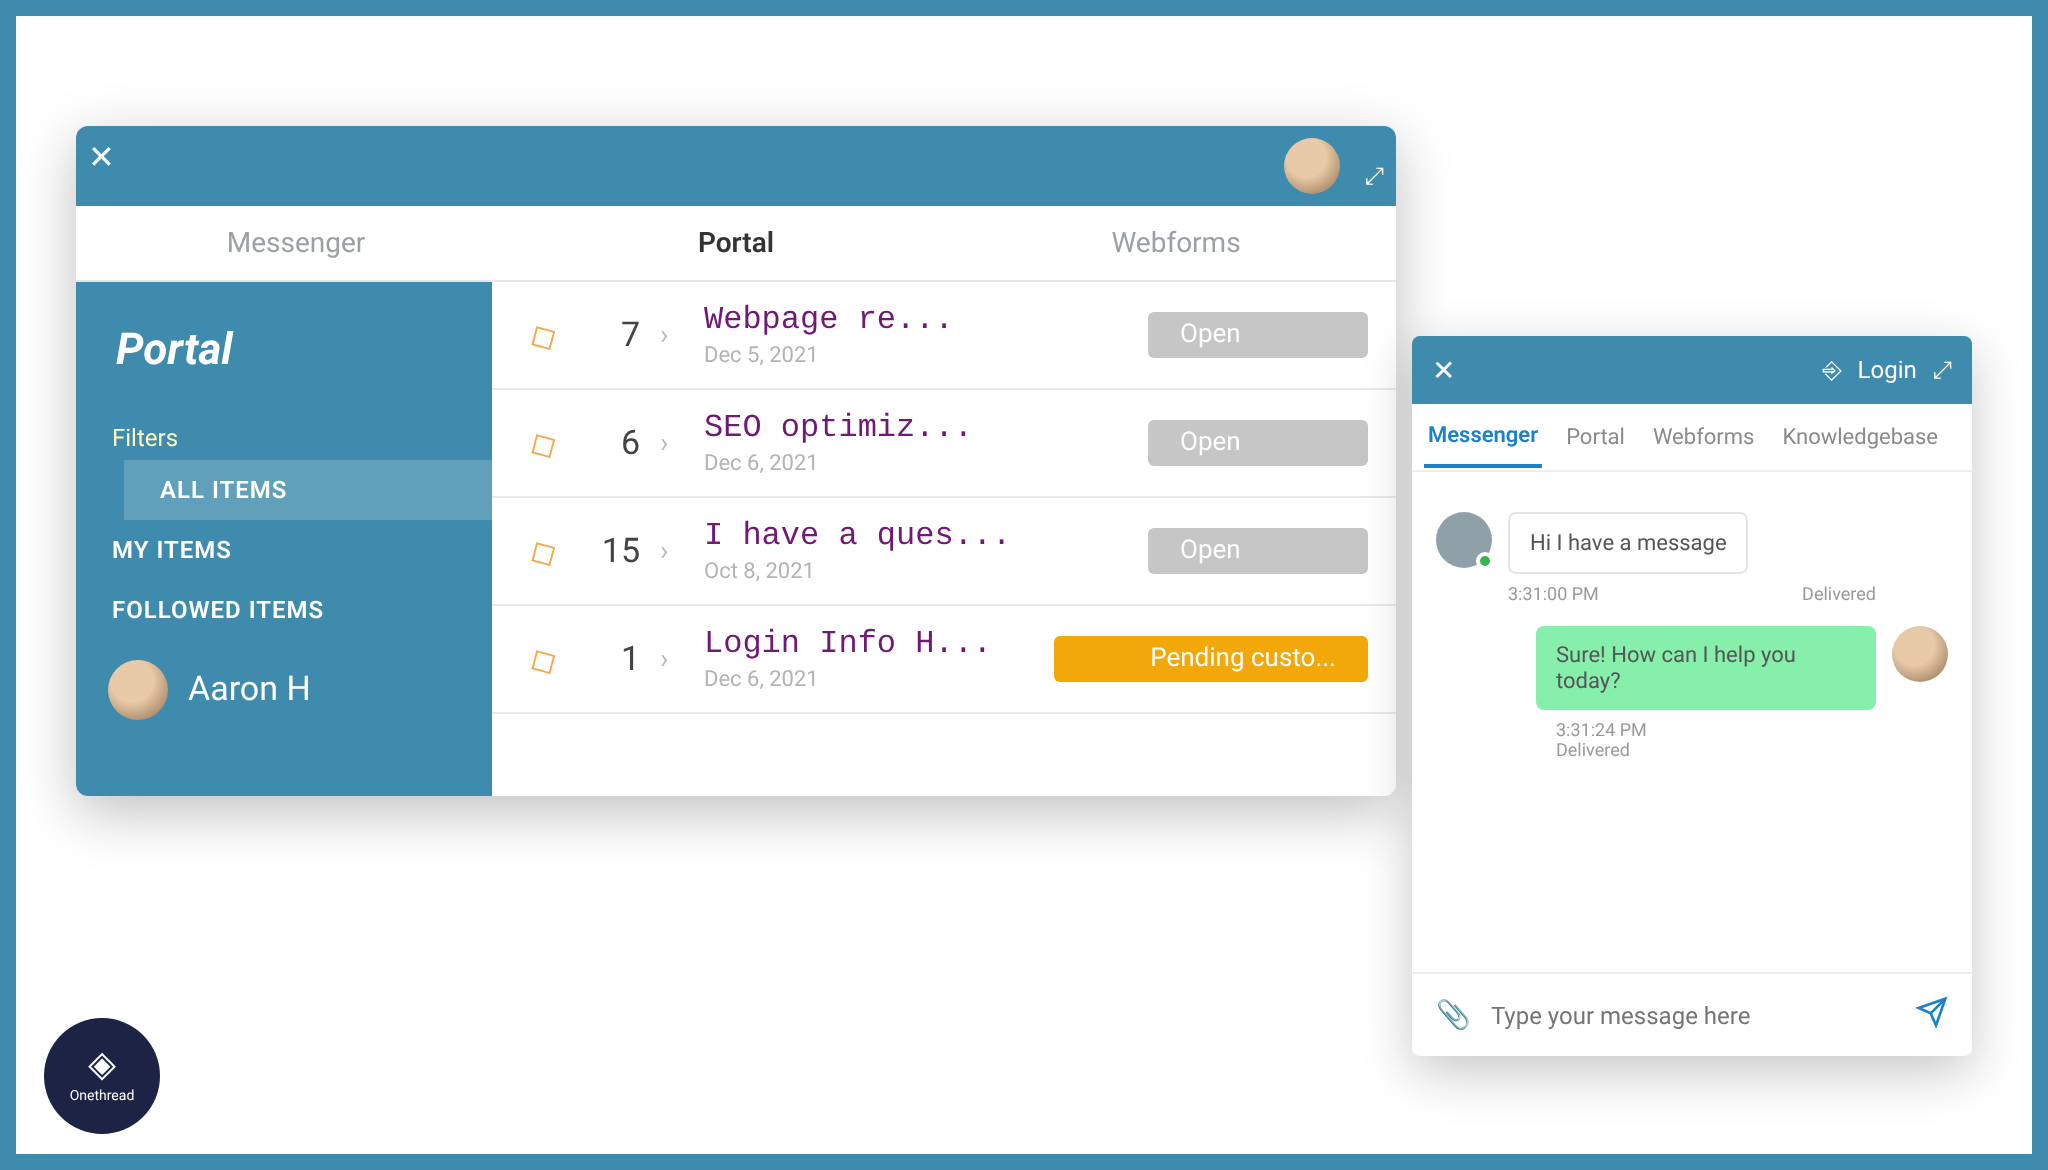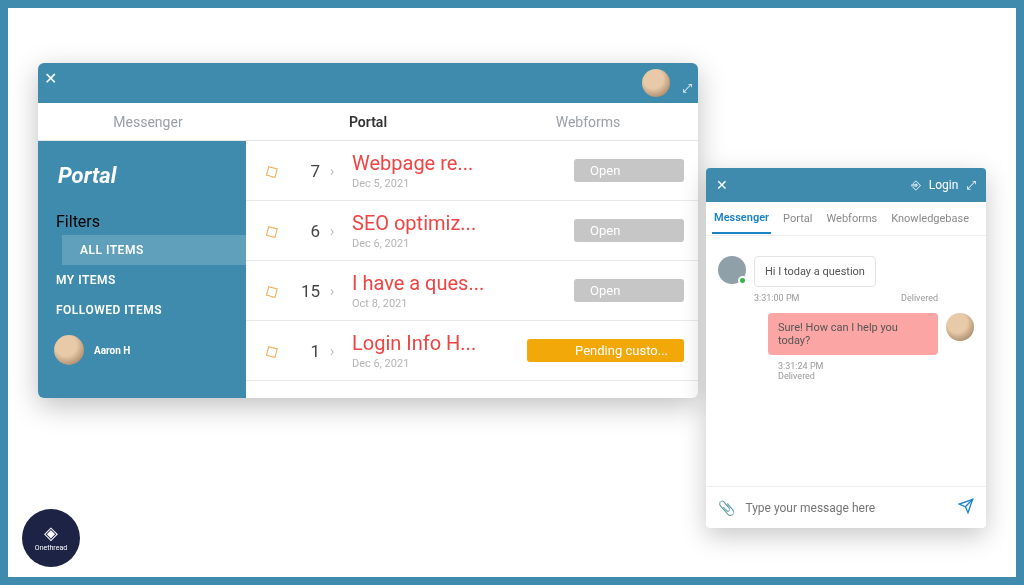--- a/index.html
+++ b/index.html
@@ -10,54 +10,54 @@
 .portal-header { height: 40px; background: #3f8bad; position: relative; }
 .portal-close { position: absolute; left: 6px; top: 6px; color: #fff; font-size: 16px; cursor: pointer; }
 .portal-avatar-top { position: absolute; right: 28px; top: 6px; width: 28px; height: 28px; border-radius: 50%; background: radial-gradient(circle at 40% 35%, #e8c9a8 0 40%, #8a6a4a 100%); }
 .portal-expand { position: absolute; right: 6px; top: 18px; color: #fff; font-size: 12px; }
 .portal-tabs { height: 38px; display: flex; border-bottom: 1px solid #e6e6e6; }
 .portal-tab { flex: 1; display: flex; align-items: center; justify-content: center; font-size: 14px; color: #9aa0a6; cursor: pointer; }
 .portal-tab.active { color: #333; font-weight: 600; }
 .portal-body { display: flex; height: calc(100% - 78px); }
 .portal-sidebar { width: 208px; background: #3f8bad; color: #fff; padding-top: 12px; }
 .sidebar-title { font-size: 22px; font-weight: 700; padding: 10px 20px 20px; font-style: italic; }
-.sidebar-filters-label { font-size: 16px; color: #000000; padding: 4px 18px; }
+.sidebar-filters-label { font-size: 12px; color: #fef9c3; padding: 4px 18px; }
 .sidebar-item { font-size: 12px; letter-spacing: 0.5px; font-weight: 600; padding: 8px 18px; cursor: pointer; }
 .sidebar-item.active { background: rgba(255,255,255,0.18); margin-left: 24px; }
 .sidebar-user { display: flex; align-items: center; gap: 10px; padding: 10px 16px; }
 .sidebar-user-avatar { width: 30px; height: 30px; border-radius: 50%; background: radial-gradient(circle at 40% 35%, #e8c9a8 0 40%, #8a6a4a 100%); }
-.sidebar-user-name { font-size: 10px; font-weight: 700; }
+.sidebar-user-name { font-size: 17px; font-weight: 400; }
 .portal-list { flex: 1; }
 .ticket-row { display: flex; align-items: center; padding: 10px 14px; border-bottom: 1px solid #e9e9e9; gap: 10px; }
 .ticket-icon { color: #f3a84a; transform: rotate(-30deg); font-size: 18px; width: 22px; display: flex; justify-content: center; }
 .ticket-num { width: 28px; font-size: 17px; color: #444; text-align: right; }
 .ticket-caret { color: #bbb; font-size: 14px; width: 12px; }
 .ticket-body { flex: 1; }
-.ticket-title { font-size: 20px; color: #ef4444; }
+.ticket-title { font-size: 16px; color: #701a75; font-family: Liberation Mono, monospace; }
 .ticket-date { font-size: 11px; color: #b4b4b4; margin-top: 2px; }
 .ticket-badge { padding: 4px 16px; font-size: 13px; border-radius: 3px; color: #fff; min-width: 110px; }
 .ticket-badge.open { background: #c6c6c6; }
 .ticket-badge.pending { background: #f3a80a; padding-left: 48px; }
 
 
 .messenger-panel { position: absolute; right: 30px; top: 160px; width: 280px; height: 360px; background: #fff; border-radius: 4px; box-shadow: 0 8px 26px rgba(0,0,0,0.22); overflow: hidden; display: flex; flex-direction: column; }
 .msg-header { height: 34px; background: #3f8bad; display: flex; align-items: center; justify-content: space-between; padding: 0 10px; color: #fff; }
 .msg-header-left { font-size: 14px; }
 .msg-header-right { display: flex; align-items: center; gap: 8px; font-size: 12px; }
 .msg-tabs { height: 34px; display: flex; align-items: center; border-bottom: 1px solid #eee; padding: 0 6px; gap: 10px; }
 .msg-tab { font-size: 11px; color: #8a8a8a; cursor: pointer; padding: 8px 2px; }
 .msg-tab.active { color: #1a82c5; border-bottom: 2px solid #1a82c5; font-weight: 600; }
 .msg-body { flex: 1; padding: 20px 12px 10px; font-size: 11px; color: #555; }
 .msg-row { display: flex; gap: 8px; margin-bottom: 4px; }
 .msg-row.right { justify-content: flex-end; }
 .msg-avatar { width: 28px; height: 28px; border-radius: 50%; background: #8fa0a8; position: relative; flex-shrink: 0; }
 .msg-avatar.agent { background: radial-gradient(circle at 40% 35%, #e8c9a8 0 40%, #8a6a4a 100%); }
 .msg-avatar .dot { position: absolute; right: -1px; bottom: -1px; width: 9px; height: 9px; border-radius: 50%; background: #3ab54a; border: 2px solid #fff; }
 .msg-bubble { background: #fff; border: 1px solid #e4e4e4; padding: 8px 10px; border-radius: 4px; max-width: 170px; font-size: 11px; color: #555; }
-.msg-bubble.agent { background: #fca5a5; border: none; }
+.msg-bubble.agent { background: #86efac; border: none; }
 .msg-meta { display: flex; justify-content: space-between; font-size: 9px; color: #999; padding: 2px 36px 10px; }
 .msg-meta.right { padding: 2px 36px 10px 60px; flex-direction: column; }
 .msg-input-bar { height: 42px; border-top: 1px solid #eee; display: flex; align-items: center; padding: 0 12px; gap: 10px; }
 .msg-attach { color: #1a82c5; font-size: 14px; }
 .msg-input { flex: 1; border: none; outline: none; font-size: 12px; color: #888; }
 .msg-send { color: #1a82c5; font-size: 16px; }
 
 
 .onethread-logo { position: absolute; left: 14px; bottom: 10px; width: 58px; height: 58px; border-radius: 50%; background: #1d2344; display: flex; flex-direction: column; align-items: center; justify-content: center; color: #fff; }
 .onethread-logo .cube { font-size: 18px; line-height: 1; }
@@ -148,21 +148,21 @@
     <div class="msg-tab active">Messenger</div>
     <div class="msg-tab">Portal</div>
     <div class="msg-tab">Webforms</div>
     <div class="msg-tab">Knowledgebase</div>
   </div>
   <div class="msg-body">
     <div class="msg-row">
       <div class="msg-avatar">
           <div class="dot"></div>
         </div>
-      <div class="msg-bubble">Hi I today a question</div>
+      <div class="msg-bubble">Hi I have a message</div>
     </div>
     <div class="msg-meta">
       <span>3:31:00 PM</span>
       <span>Delivered</span>
     </div>
     <div class="msg-row right">
       <div class="msg-bubble agent">Sure! How can I help you today?</div>
       <div class="msg-avatar agent"></div>
     </div>
     <div class="msg-meta right">

